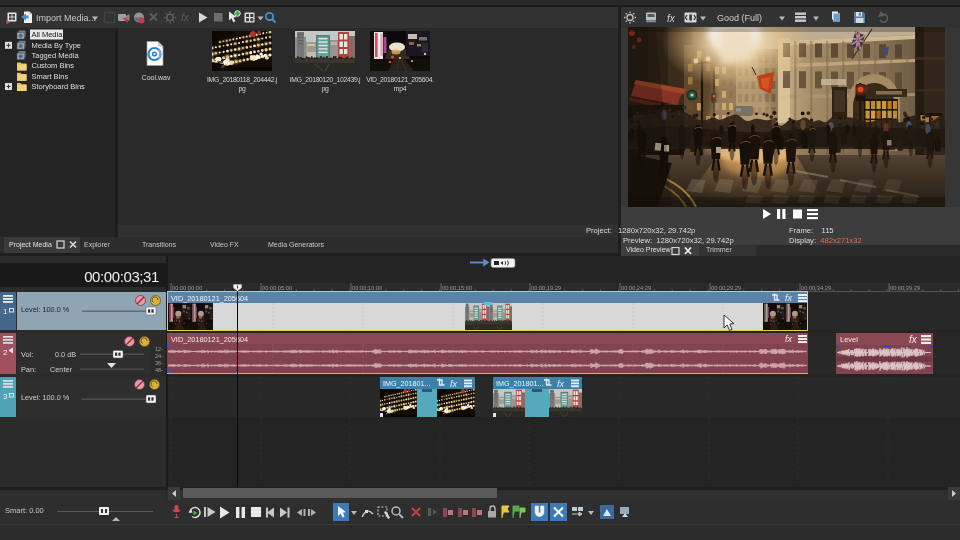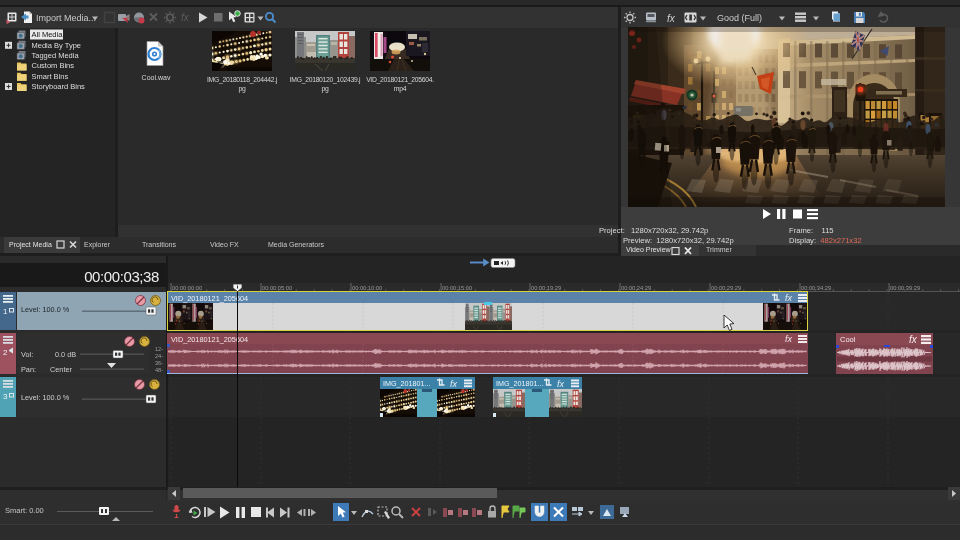--- a/index.html
+++ b/index.html
@@ -424,21 +424,21 @@
 <div class="ab txt" style="left:706px;top:246px;font-size:7px;">Trimmer</div>
 <svg class="ab" style="left:755px;top:207px;" width="70" height="15" viewBox="0 0 70 15">
  <path d="M8 2 l8 5 l-8 5z" fill="#fff"></path>
  <rect x="22" y="2" width="3.2" height="10" fill="#fff"></rect>
       <rect x="27.3" y="2" width="3.2" height="10" fill="#fff"></rect>
  <rect x="38" y="2.5" width="9" height="9" fill="#fff"></rect>
  <rect x="52" y="2" width="11" height="2.2" fill="#fff"></rect>
       <rect x="52" y="6" width="11" height="2.2" fill="#fff"></rect>
       <rect x="52" y="10" width="11" height="2.2" fill="#fff"></rect>
 </svg>
-<div class="ab txt" style="left:599px;top:226px;font-size:7.6px;color:#dedede;text-align:center;">Project:&nbsp;&nbsp;&nbsp;1280x720x32, 29.742p</div>
+<div class="ab txt" style="left:586px;top:226px;font-size:7.6px;color:#dedede;text-align:center;">Project:&nbsp;&nbsp;&nbsp;1280x720x32, 29.742p</div>
 <div class="ab txt" style="left:623px;top:236px;font-size:7.6px;color:#dedede;">Preview:&nbsp;&nbsp;1280x720x32, 29.742p</div>
 <div class="ab txt" style="left:789px;top:226px;font-size:7.6px;color:#dedede;">Frame:&nbsp;&nbsp;&nbsp;&nbsp;115</div>
 <div class="ab txt" style="left:789px;top:236px;font-size:7.6px;color:#dedede;">Display:&nbsp;&nbsp;<span style="color:#e06a58;">482x271x32</span></div>
 <svg class="ab" style="left:628px;top:27px;" width="317" height="180" viewBox="0 0 317 180">
       <defs>
         <radialGradient id="sun" cx="0.5" cy="0.5" r="0.5">
           <stop offset="0" stop-color="#ffffff"></stop>
           <stop offset="0.3" stop-color="#ffeec8" stop-opacity="0.95"></stop>
           <stop offset="0.6" stop-color="#f2d49c" stop-opacity="0.6"></stop>
           <stop offset="1" stop-color="#e8c080" stop-opacity="0"></stop>
@@ -935,21 +935,21 @@
       <rect width="317" height="180" fill="#7a5228" opacity="0.10"></rect>
       <path d="M0 0 v180 h44 L28 0z" fill="#0e0a06" opacity="0.25"></path>
       <path d="M0 0 h317 v5 h-317z" fill="#120d08" opacity="0.25"></path>
       <path d="M0 170 h317 v10 h-317z" fill="#0c0906" opacity="0.3"></path>
     </svg>
 
 <div class="ab" style="left:0;top:256px;width:960px;height:231px;background:#242424;"></div>
 <div class="ab" style="left:0;top:256px;width:166px;height:234px;background:#2b2b2b;"></div>
 <div class="ab" style="left:166px;top:256px;width:2px;height:231px;background:#1a1a1a;"></div>
 <div class="ab" style="left:0;top:263px;width:166px;height:24px;background:#191919;"></div>
-<div class="ab" style="left:0;top:267.5px;width:159px;height:17px;color:#ededed;font-size:15px;letter-spacing:-0.4px;text-align:right;font-family:'Liberation Sans',sans-serif;">00:00:03;38</div>
+<div class="ab" style="left:0;top:267.5px;width:159px;height:17px;color:#ededed;font-size:15px;letter-spacing:-0.4px;text-align:right;font-family:'Liberation Sans',sans-serif;">00:00:03;31</div>
 
 <div class="ab" style="left:168px;top:283px;width:792px;height:9px;background:#2a2a2a;border-bottom:1px solid #555;"></div>
 <svg class="ab" style="left:168px;top:283px;" width="792" height="9" viewBox="0 0 792 9">
       <text x="4" y="7" font-size="5.7" fill="#9a9a9a">00:00:00:00</text>
       <path d="M3 0 V9" stroke="#666" stroke-width="1"></path>
       <text x="94" y="7" font-size="5.7" fill="#9a9a9a">00:00:05:00</text>
       <path d="M93 0 V9" stroke="#666" stroke-width="1"></path>
       <text x="184" y="7" font-size="5.7" fill="#9a9a9a">00:00:10:00</text>
       <path d="M183 0 V9" stroke="#666" stroke-width="1"></path>
       <text x="274" y="7" font-size="5.7" fill="#9a9a9a">00:00:15:00</text>
@@ -1171,21 +1171,21 @@
       <path d="M195 0 V29" stroke="#96555e" stroke-width="1" stroke-dasharray="1.5,2.5"></path>
       <path d="M285 0 V29" stroke="#96555e" stroke-width="1" stroke-dasharray="1.5,2.5"></path>
       <path d="M375 0 V29" stroke="#96555e" stroke-width="1" stroke-dasharray="1.5,2.5"></path>
       <path d="M465 0 V29" stroke="#96555e" stroke-width="1" stroke-dasharray="1.5,2.5"></path>
       <path d="M555 0 V29" stroke="#96555e" stroke-width="1" stroke-dasharray="1.5,2.5"></path>
     </svg>
     <div class="ab" style="left:167px;top:344px;width:3px;height:3px;background:#3858c8;"></div>
     <div class="ab" style="left:167px;top:370px;width:3px;height:3px;background:#3858c8;"></div>
 <div class="ab" style="left:836px;top:333px;width:97px;height:41px;background:#81434e;"></div>
 <div class="ab" style="left:836px;top:333px;width:97px;height:11.5px;background:#8a4853;"></div>
-<div class="ab" style="left:840px;top:334.5px;font-size:7.5px;color:#f4eced;">Cool</div>
+<div class="ab" style="left:840px;top:334.5px;font-size:7.5px;color:#f4eced;">Level</div>
 <svg class="ab" style="left:908px;top:333.5px;" width="25" height="11" viewBox="0 0 25 11">
  <text x="1" y="9" font-size="10" font-style="italic" fill="#f4eced">fx</text>
  <g fill="#f4eced">
         <rect x="13" y="1" width="10" height="2.2"></rect>
         <rect x="13" y="4.4" width="10" height="2.2"></rect>
         <rect x="13" y="7.8" width="10" height="2.2"></rect>
       </g>
 </svg>
 <div class="ab" style="left:836px;top:345px;width:3px;height:2.5px;background:#2848d8;"></div>
 <div class="ab" style="left:884px;top:344.5px;width:6px;height:2.5px;background:#2848d8;"></div>

